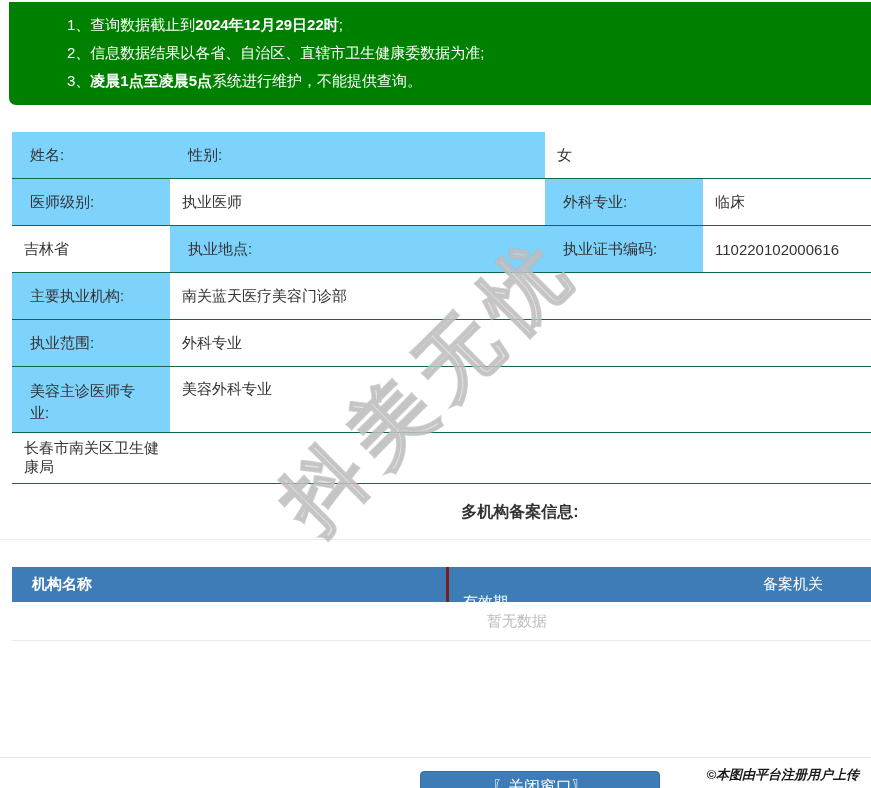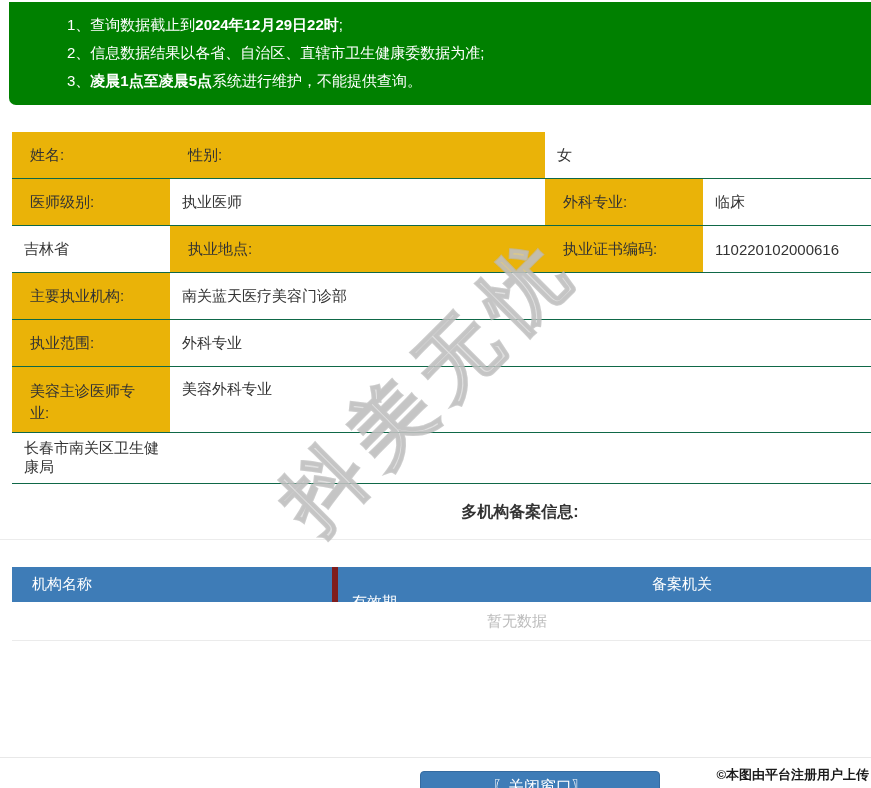--- a/index.html
+++ b/index.html
@@ -32,21 +32,21 @@
     min-height: 47px;
     border-bottom: 1px solid #0f6848;
   }
   .profile-row.full { grid-template-columns: 158px 1fr; }
   .profile-row.tall { min-height: 66px; }
   .cell {
     display: flex; align-items: center;
     font-size: 15px; color: #333333;
   }
   .cell.label {
-    background: #eab308;
+    background: #7dd3fc;
     padding: 6px 24px 6px 18px;
     line-height: 22px;
   }
   .cell.value { padding: 6px 10px 6px 12px; }
   .profile-row.tall .cell { align-items: flex-start; padding-top: 13px; }
 
   
   .section-title {
     margin-top: 18px;
     text-align: center;
@@ -57,21 +57,21 @@
   .divider { border: none; border-top: 1px solid #ececec; margin-top: 16px; width: 1040px; }
 
   
   .records-table { margin: 27px 0 0 12px; width: 1010px; }
   .records-header { display: flex; background: #3e7cb7; height: 35px; }
   .records-header .hcell {
     color: #ffffff; font-size: 15px;
     display: flex; align-items: center;
     padding-left: 20px;
   }
-  .records-header .hcell.c1 { width: 326px; border-right: 6px solid #7f1d1d; }
+  .records-header .hcell.c1 { width: 437px; border-right: 3px solid #7f1d1d; font-weight: bold; }
   .records-header .hcell.c2 { width: 300px; border-right: 1px solid #ffffff; padding-left: 14px; margin-top: 35px; }
   .records-header .hcell.c3 { flex: 1; padding-left: 14px; }
   .records-empty {
     height: 39px;
     display: flex; align-items: center; justify-content: center;
     color: #bcbcbc; font-size: 15px;
     border-bottom: 1px solid #ebebeb;
   }
 
   
@@ -84,25 +84,26 @@
     border: 1px solid #356ba0;
     border-radius: 4px;
     color: #ffffff; font-size: 16px;
     font-family: "Liberation Sans", "DejaVu Sans", sans-serif;
     cursor: pointer;
   }
 
   
   .credit {
     position: absolute;
-    right: 2px; bottom: 4px;
+    right: 12px; bottom: 4px;
     font-size: 13px; font-weight: bold; color: #1a1a1a;
     text-shadow: -1px -1px 0 #ffffff, 1px -1px 0 #ffffff,
                  -1px 1px 0 #ffffff, 1px 1px 0 #ffffff;
     z-index: 5;
+    font-style: italic;
   }
 
   
   .watermark {
     position: absolute;
     left: 430px; top: 385px;
     transform: translate(-50%, -50%) rotate(-45deg);
     font-size: 80px; font-weight: bold;
     letter-spacing: 14px; white-space: nowrap;
     color: rgba(255,255,255,0.35);

